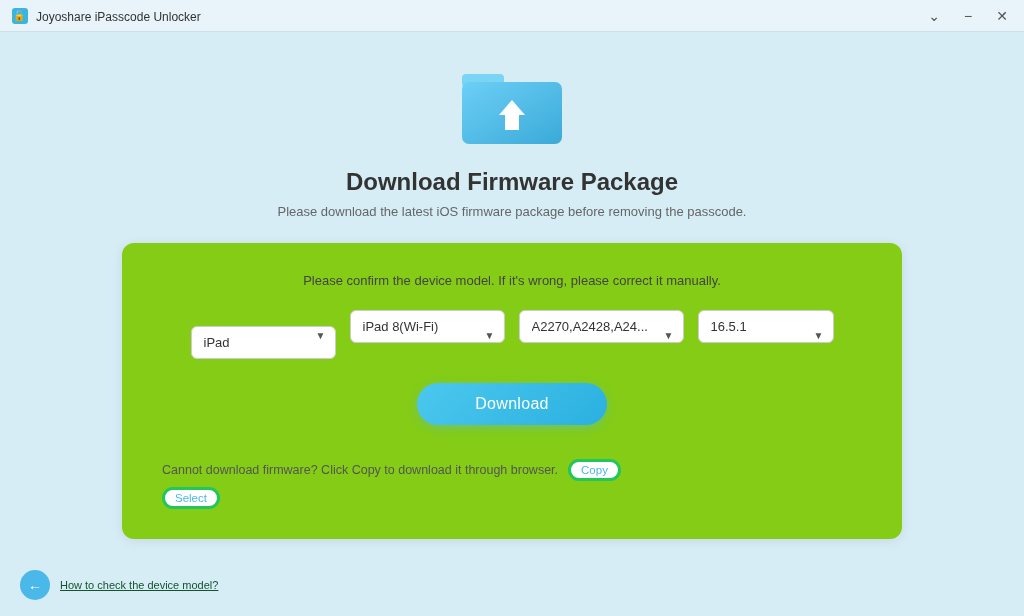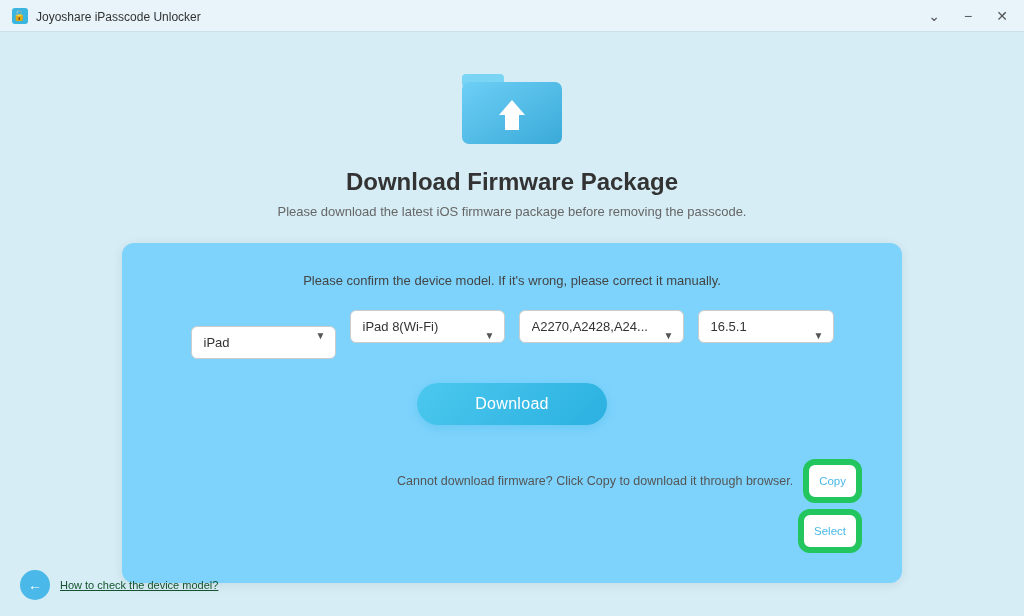--- a/index.html
+++ b/index.html
@@ -94,21 +94,21 @@
     }
 
     .page-subtitle {
       font-size: 13px;
       color: #666;
       margin-bottom: 24px;
     }
 
     
     .card {
-      background: #7dd3fc;
+      background: #84cc16;
       border-radius: 12px;
       padding: 30px 40px;
       width: 780px;
       box-shadow: 0 2px 12px rgba(0,0,0,0.08);
     }
 
     .card-instruction {
       text-align: center;
       font-size: 13px;
       color: #444;
@@ -170,38 +170,38 @@
       cursor: pointer;
       text-align: center;
       box-shadow: 0 3px 10px rgba(74, 184, 232, 0.4);
       letter-spacing: 0.3px;
     }
 
     
     .info-lines {
       display: flex;
       flex-direction: column;
-      align-items: flex-end;
+      align-items: flex-start;
       gap: 6px;
     }
 
     .info-line {
       display: flex;
       align-items: center;
       gap: 10px;
       font-size: 12.5px;
       color: #555;
     }
 
     .info-btn {
-      border: 6px solid #22c55e;
+      border: 3px solid #22c55e;
       background: white;
       color: #4ab8e8;
       border-radius: 12px;
-      padding: 10px 10px;
+      padding: 2px 10px;
       font-size: 11.5px;
       cursor: pointer;
     }
 
     
     .bottom-bar {
       position: absolute;
       bottom: 16px;
       left: 20px;
       display: flex;

